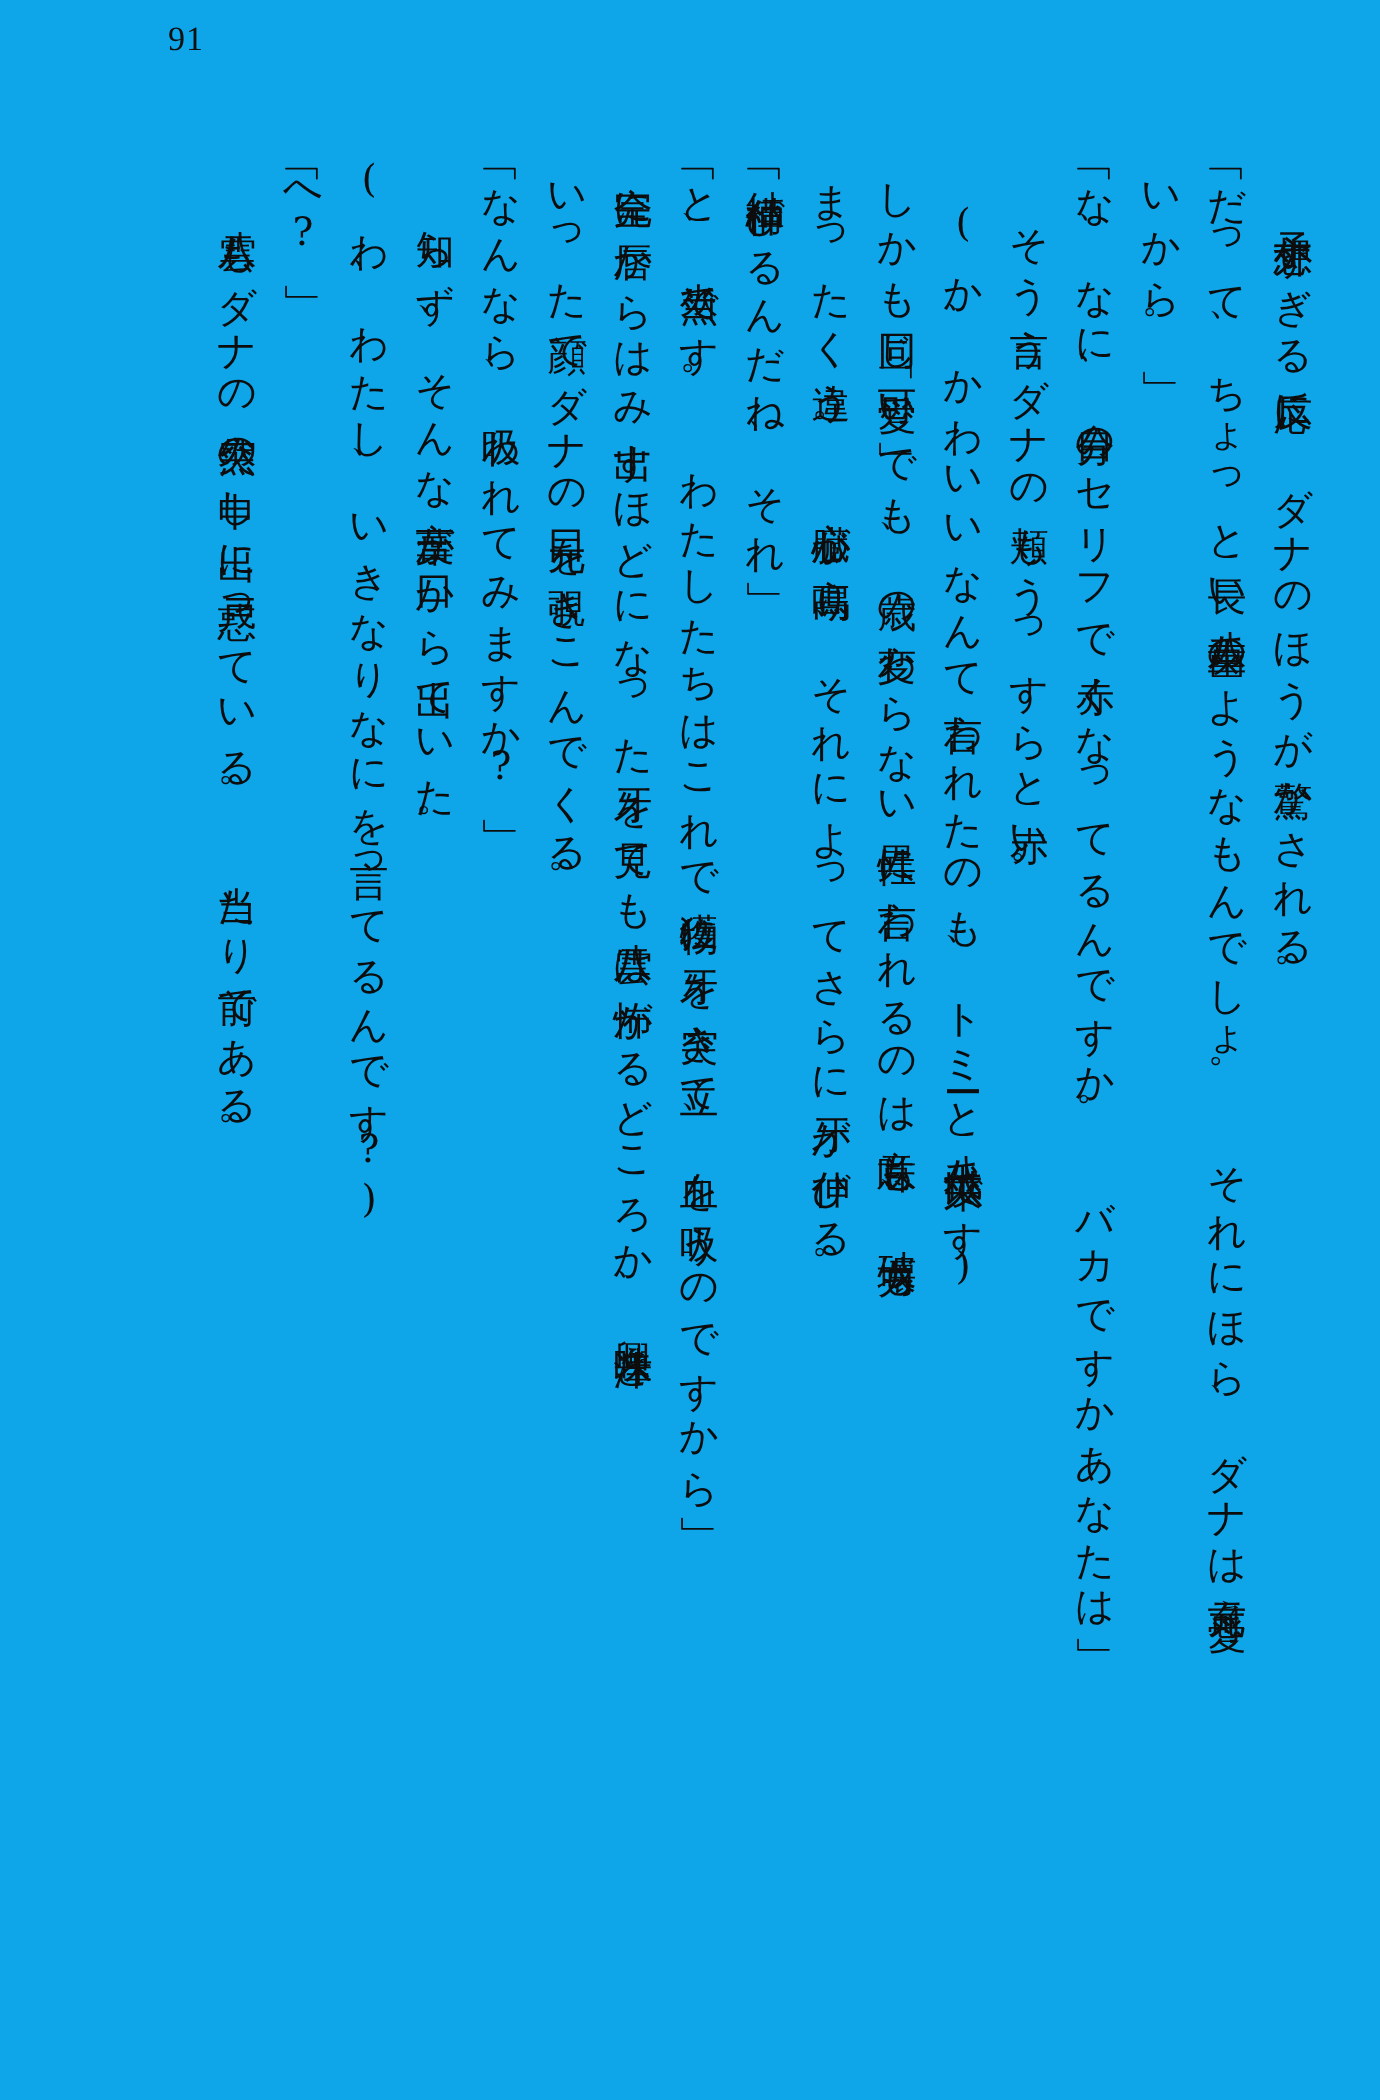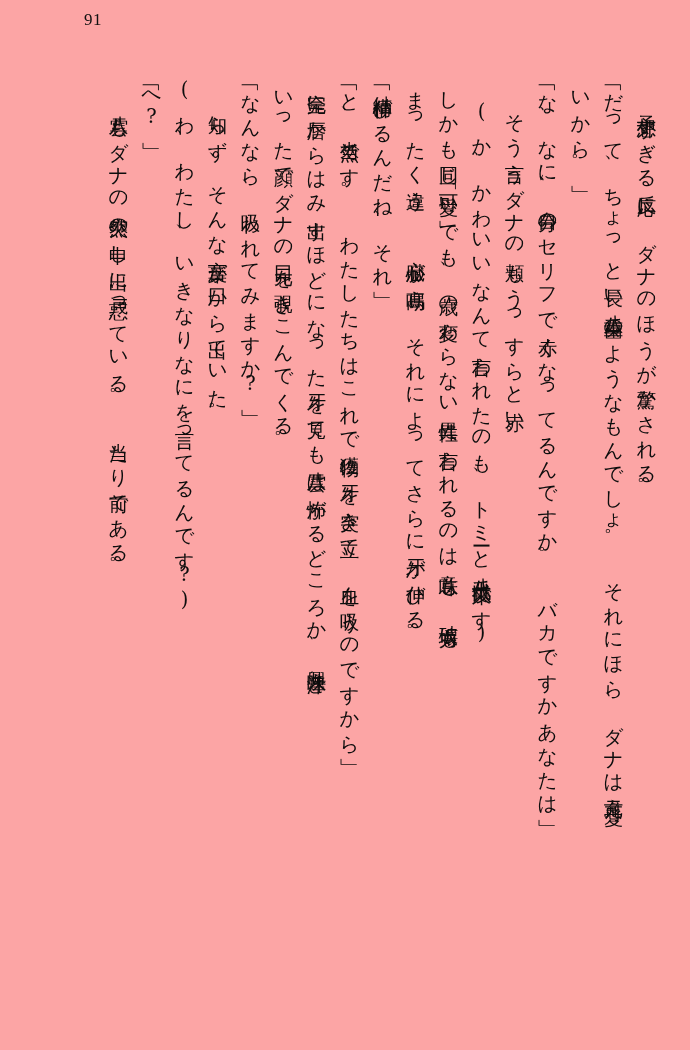--- a/index.html
+++ b/index.html
@@ -12,21 +12,21 @@
     height: 1050px;
     overflow: hidden;
     font-family: "DejaVu Serif", "Liberation Serif", serif;
     color: #111111;
   }
   .page {
     position: relative;
     width: 690px;
     height: 1050px;
     box-sizing: border-box;
-    background: #fca5a5;
+    background: #0ea5e9;
   }
   .page-number {
     position: absolute;
     top: 10px;
     left: 84px;
     font-size: 17px;
     font-family: "Liberation Serif", "DejaVu Serif", serif;
     color: #111;
     letter-spacing: 0.5px;
   }

